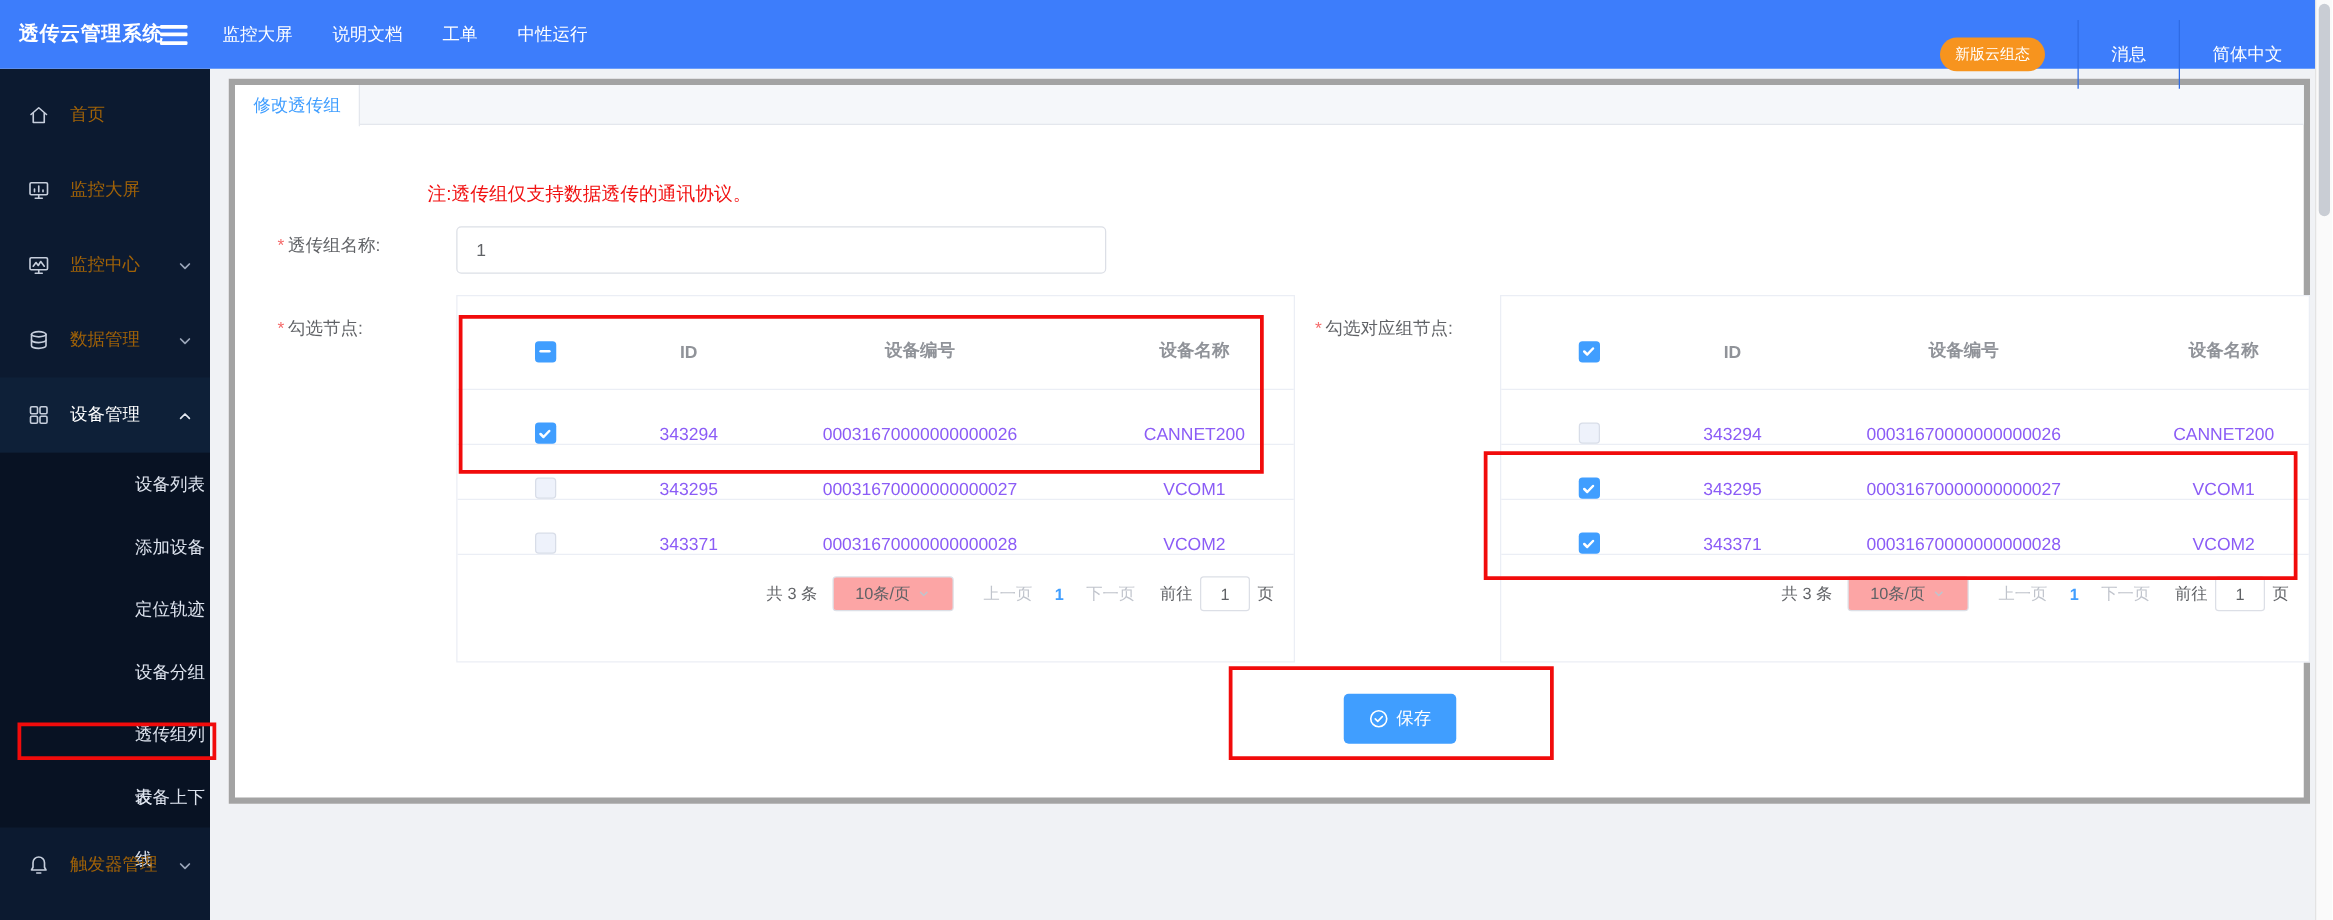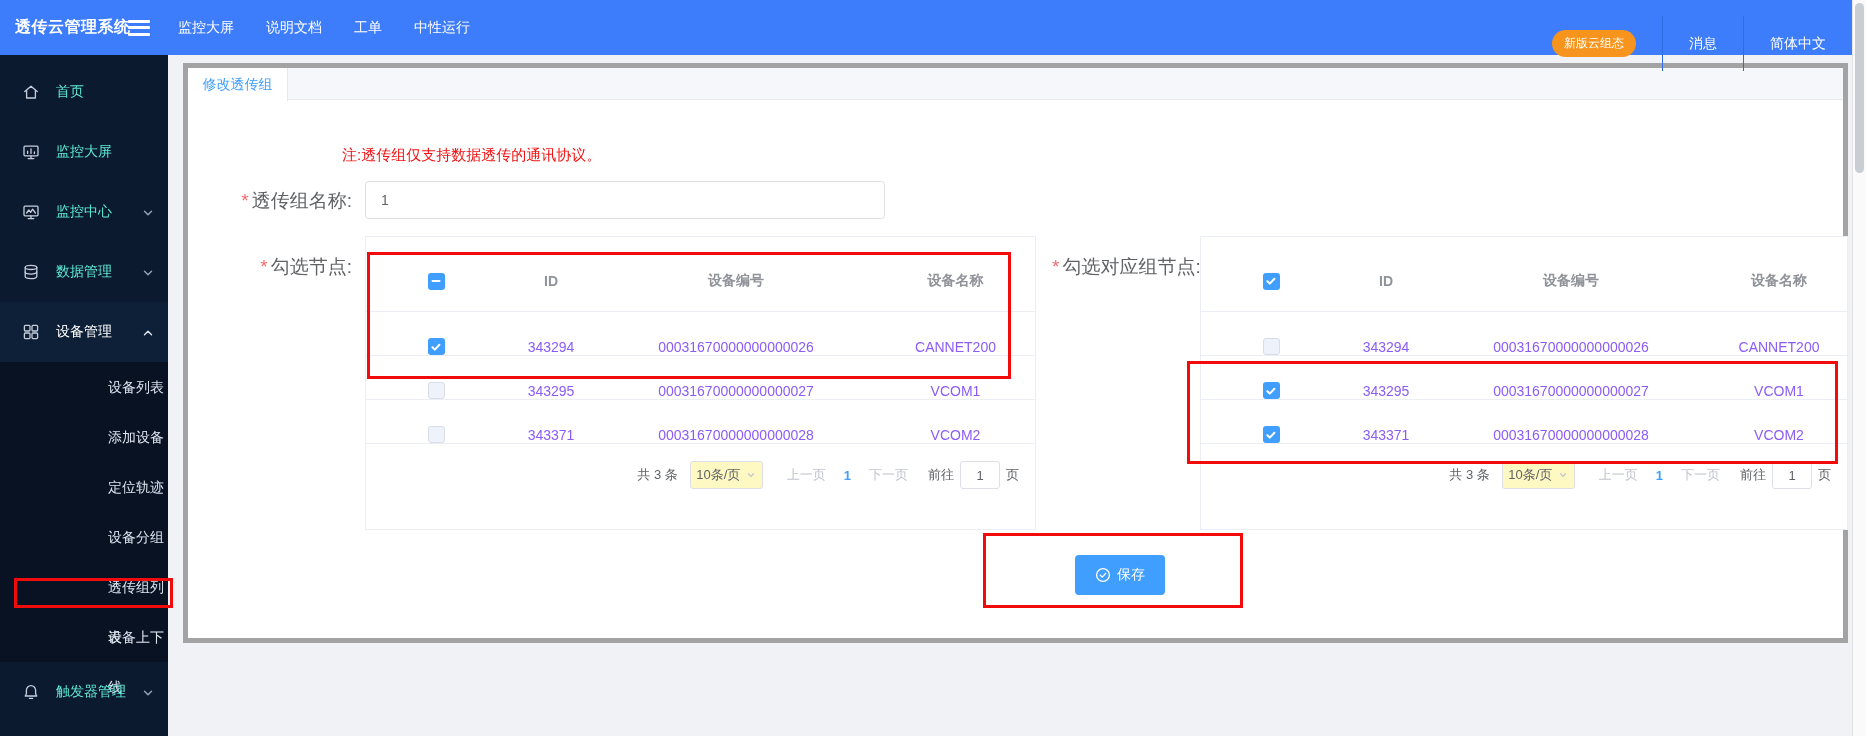--- a/index.html
+++ b/index.html
@@ -19,39 +19,39 @@
   .nav-link { color:#fff; font-size:14px; cursor:pointer; white-space:nowrap; }
   .nav-right { position:absolute; right:0; top:16px; height:55px; display:flex; align-items:center; }
   .btn-orange { height:27px; padding:0 12px; background:#F7941E; border:none; border-radius:14px;
                 color:#fff; font-size:12px; margin-right:26px; cursor:pointer;
                 display:flex; align-items:center; font-family:inherit; }
   .nav-divider { width:1px; height:55px; background:#2F6BE4; }
   .nav-cell { width:80px; text-align:center; color:#fff; font-size:14px; cursor:pointer; }
   .nav-cell.lang { width:108px; }
   
   .sidebar { position:absolute; left:0; top:55px; width:168px; bottom:0; background:#0C1A30; z-index:4; padding-top:7px; }
-  .side-item { height:60px; display:flex; align-items:center; padding-left:22px; color:#5eead4;
+  .side-item { height:60px; display:flex; align-items:center; padding-left:22px; color:#a16207;
                font-size:14px; position:relative; cursor:pointer; }
   .side-item .sicon { width:18px; height:18px; margin-right:16px; flex:0 0 18px; }
   .side-item svg.glyph { stroke:#C6CEDC; fill:none; stroke-width:1.3; stroke-linecap:round; stroke-linejoin:round; }
   .chev { position:absolute; right:14px; top:50%; margin-top:-6px; width:12px; height:12px; }
   .chev svg { stroke:#9AA5B8; fill:none; stroke-width:1.4; stroke-linecap:round; stroke-linejoin:round; }
   .side-item.active { background:#0E2038; color:#FFFFFF; }
   .submenu { background:#081223; }
   .sub-item { height:50px; line-height:50px; padding-left:108px; color:#DDE3EE; font-size:14px; cursor:pointer; }
   
   .content { position:absolute; left:168px; top:55px; right:14px; bottom:0; background:#F0F2F5; }
   .card { position:absolute; left:15px; top:8px; width:1665px; height:580px; background:#fff;
           border:5px solid #a3a3a3; }
   .tabbar { position:absolute; left:0; top:0; right:0; height:32px; background:#F5F7FA; border-bottom:1px solid #E4E7ED; }
   .tab-active { position:absolute; left:0; top:0; width:100px; height:33px; background:#fff;
                 border-right:1px solid #E4E7ED; color:#409EFF; font-size:14px; z-index:2;
                 display:flex; align-items:center; justify-content:center; cursor:pointer; }
   .note { position:absolute; left:154px; top:78px; color:#F11212; font-size:15px; }
-  .form-label { position:absolute; width:130px; text-align:right; font-size:19px; color:#606266; white-space:nowrap; }
+  .form-label { position:absolute; width:130px; font-size:14px; color:#606266; white-space:nowrap; }
   .req { color:#F56C6C; margin-right:3px; }
   .lbl-name  { left:34px;  top:120px; }
   .lbl-nodes { left:34px;  top:186px; }
   .lbl-group { left:864px; top:186px; }
   .input-name { position:absolute; left:177px; top:113px; width:520px; height:38px;
                 border:1px solid #DCDFE6; border-radius:4px; padding:0 15px; font-size:14px;
                 color:#606266; outline:none; font-family:inherit; background:#fff; }
   
   .tbl { position:absolute; top:168px; height:294px; border:1px solid #EBEEF5; background:#fff; }
   .tbl-left  { left:177px;  width:671px; }
@@ -65,23 +65,23 @@
   .c-code { width:280px; text-align:center; }
   .c-name { flex:1; text-align:center; }
   .cb { width:17px; height:17px; border-radius:3px; display:flex; align-items:center; justify-content:center; cursor:pointer; }
   .cb.on  { background:#409EFF; }
   .cb.off { background:#EEF2FB; border:1px solid #D8DDE8; }
   .cb svg { stroke:#fff; fill:none; stroke-width:2; stroke-linecap:round; stroke-linejoin:round; }
   
   .pager { position:absolute; right:16px; top:224px; display:flex; align-items:center;
            font-size:13px; color:#606266; white-space:nowrap; }
   .pg-total { margin-right:12px; }
-  .pg-select { width:73px; height:28px; border:1px solid #DCDFE6; border-radius:3px;
+  .pg-select { width:97px; height:28px; border:1px solid #DCDFE6; border-radius:3px;
                display:flex; align-items:center; justify-content:center; gap:6px;
-               color:#606266; cursor:pointer; margin-right:14px; background:#fef9c3; }
+               color:#606266; cursor:pointer; margin-right:14px; background:#fca5a5; }
   .pg-select svg { stroke:#C0C4CC; fill:none; stroke-width:1.4; }
   .pg-btn { color:#C0C4CC; margin:0 10px; cursor:pointer; }
   .pg-num { color:#409EFF; font-weight:bold; margin:0 8px; cursor:pointer; }
   .pg-goto { margin-left:10px; }
   .pg-input { width:40px; height:28px; border:1px solid #DCDFE6; border-radius:3px; text-align:center;
               font-size:13px; color:#606266; margin:0 6px; outline:none; font-family:inherit; }
   
   .btn-save { position:absolute; left:887px; top:487px; width:90px; height:40px; background:#409EFF;
               border:none; border-radius:4px; color:#fff; font-size:14px; cursor:pointer;
               display:flex; align-items:center; justify-content:center; gap:6px; font-family:inherit; }

